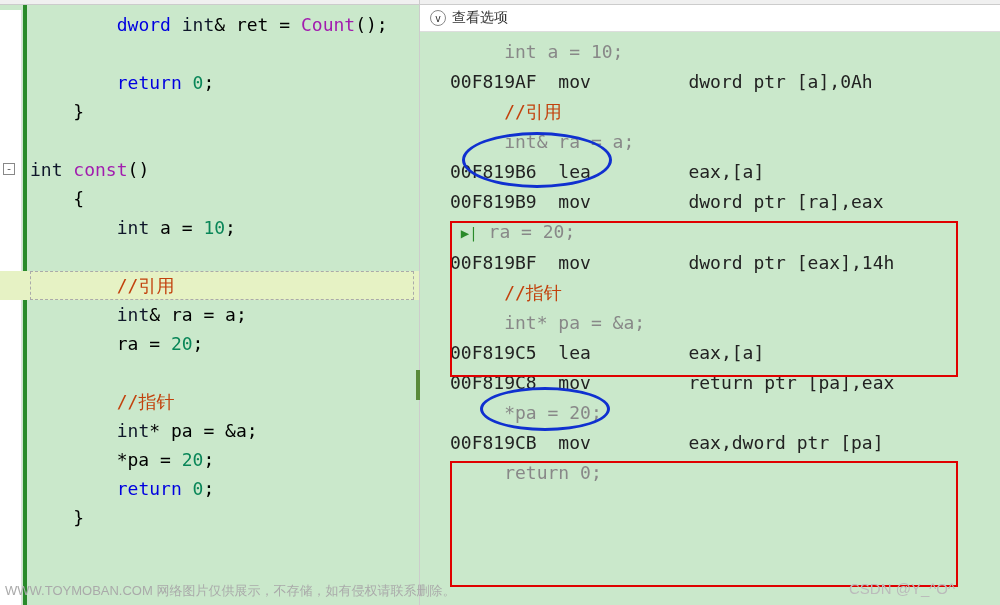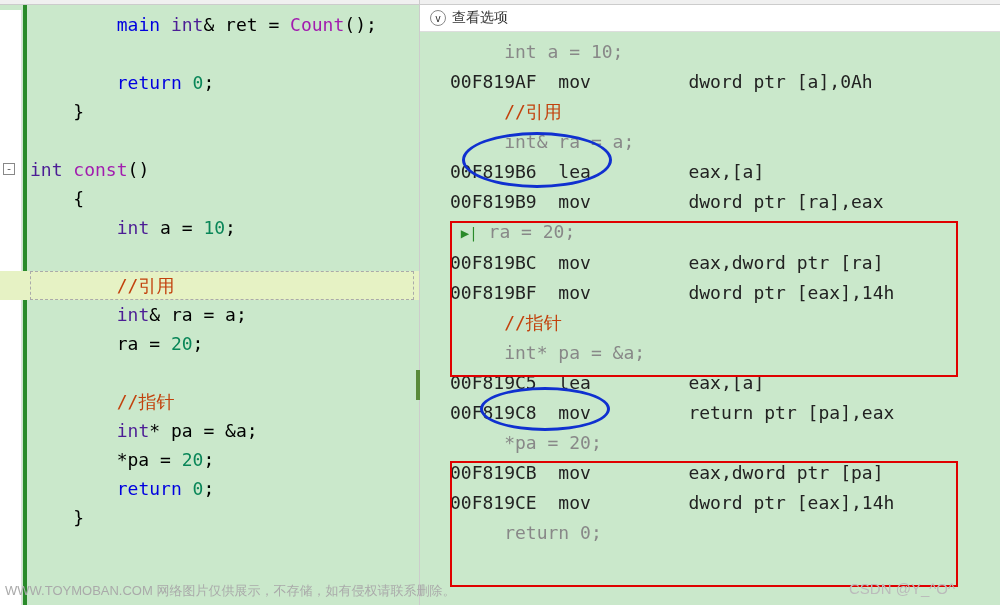--- a/index.html
+++ b/index.html
@@ -6,21 +6,21 @@
 body { font-family: Consolas, monospace; font-size: 18px; background: #fff; position: relative; width: 1000px; height: 605px; overflow: hidden; }
 .container { display: flex; width: 100%; height: 100%; }
 .left-pane { width: 420px; height: 100%; border-right: 1px solid #ccc; position: relative; background: #fff; }
 .right-pane { flex: 1; height: 100%; position: relative; background: #fff; }
 .tab-bar { height: 5px; background: #f0f0f0; border-bottom: 1px solid #ccc; display: flex; padding-left: 60px; font-size: 12px; color: #555; }
 .code-area { background: #cae8cb; padding: 5px 0; height: calc(100% - 5px); position: relative; }
 .line { white-space: pre; line-height: 29px; padding-left: 30px; position: relative; }
 .gutter { position: absolute; left: 0; width: 22px; height: 100%; background: #fff; border-right: 1px solid #ddd; }
 .fold-mark { position: absolute; left: 3px; font-size: 11px; border: 1px solid #888; width: 12px; height: 12px; line-height: 10px; text-align: center; color: #555; background: #fff; }
 .kw { color: #0000e0; }
-.type { color: #4c1d95; }
+.type { color: #0f172a; }
 .func { color: #a21caf; }
 .comment { color: #c2410c; }
 .num { color: #098658; }
 .highlight-line { background: #e6f2c4; position: relative; }
 .highlight-line::before { content:""; position:absolute; left:30px; right:5px; top:0; bottom:0; border:1px dashed #aaa; pointer-events:none; }
 .right-header { height: 5px; background: #f0f0f0; border-bottom: 1px solid #ccc; font-size: 13px; padding-left: 5px; color: #333; }
 .options-bar { padding: 4px 10px; font-size: 14px; color: #333; display: flex; align-items: center; gap: 6px; background: #fff; border-bottom: 1px solid #ddd; }
 .options-arrow { border: 1px solid #888; border-radius: 50%; width: 16px; height: 16px; display: flex; align-items: center; justify-content: center; font-size: 10px; }
 .asm-area { background: #cae8cb; padding: 5px 0; height: calc(100% - 30px); font-size: 18px; position: relative; }
 .asm-line { white-space: pre; line-height: 30px; padding-left: 30px; color: #222; }
@@ -38,21 +38,21 @@
 
 <div class="container">
   <div class="left-pane">
     <div class="tab-bar"></div>
     <div class="code-area">
       <div class="gutter">
           <div class="fold-mark" style="top: 153px;">-</div>
         </div>
       <div class="left-bar"></div>
       <div id="left-lines">
-          <div class="line">        <span class="kw">main </span><span class="type">int</span>&amp; ret = <span class="func">Count</span>();</div>
+          <div class="line">        <span class="kw">dword </span><span class="type">int</span>&amp; ret = <span class="func">Count</span>();</div>
           <div class="line">        </div>
           <div class="line">        <span class="kw">return </span><span class="num">0</span>;</div>
           <div class="line">    }</div>
           <div class="line"> </div>
           <div class="line"><span class="type">int </span><span class="func">const</span>()</div>
           <div class="line">    {</div>
           <div class="line">        <span class="type">int</span> a = <span class="num">10</span>;</div>
           <div class="line">        </div>
           <div class="line highlight-line">        <span class="comment">//引用</span></div>
           <div class="line">        <span class="type">int</span>&amp; ra = a;</div>
@@ -75,29 +75,27 @@
     </div>
     <div class="asm-area">
       <div id="right-lines">
           <div class="asm-line"><span class="gray">     int a = 10;</span></div>
           <div class="asm-line">00F819AF  mov         dword ptr [a],0Ah  </div>
           <div class="asm-line">     <span class="comment">//引用</span></div>
           <div class="asm-line"><span class="gray">     int&amp; ra = a;</span></div>
           <div class="asm-line">00F819B6  lea         eax,[a]  </div>
           <div class="asm-line">00F819B9  mov         dword ptr [ra],eax  </div>
           <div class="asm-line"> <span class="play-icon">▶|</span> <span class="gray">ra = 20;</span></div>
-          <div class="asm-line">00F819BC  mov         eax,dword ptr [ra]  </div>
           <div class="asm-line">00F819BF  mov         dword ptr [eax],14h  </div>
           <div class="asm-line">     <span class="comment">//指针</span></div>
           <div class="asm-line"><span class="gray">     int* pa = &amp;a;</span></div>
           <div class="asm-line">00F819C5  lea         eax,[a]  </div>
           <div class="asm-line">00F819C8  mov         return ptr [pa],eax  </div>
           <div class="asm-line"><span class="gray">     *pa = 20;</span></div>
           <div class="asm-line">00F819CB  mov         eax,dword ptr [pa]  </div>
-          <div class="asm-line">00F819CE  mov         dword ptr [eax],14h  </div>
           <div class="asm-line"><span class="gray">     return 0;</span></div>
         </div>
       <div class="blue-ellipse" style="left:42px; top:100px; width:150px; height:56px;"></div>
       <div class="red-box" style="left:30px; top:189px; width:508px; height:156px;"></div>
       <div class="blue-ellipse" style="left:60px; top:355px; width:130px; height:44px;"></div>
       <div class="red-box" style="left:30px; top:429px; width:508px; height:126px;"></div>
     </div>
   </div>
 </div>
 <div class="watermark">WWW.TOYMOBAN.COM 网络图片仅供展示，不存储，如有侵权请联系删除。</div>

